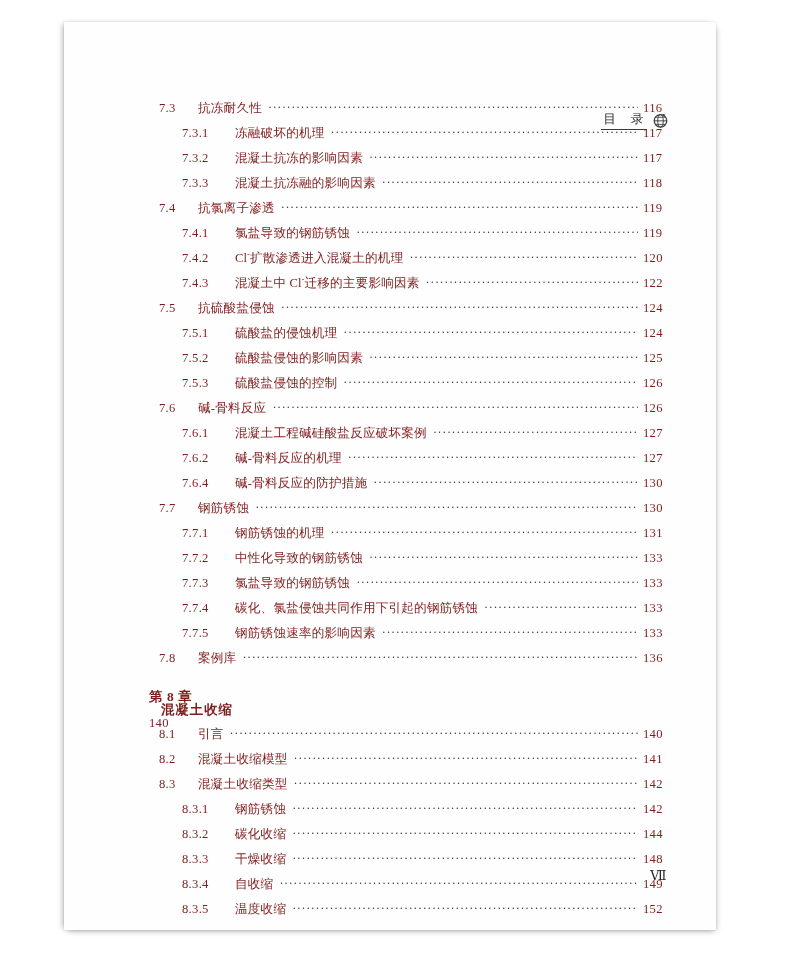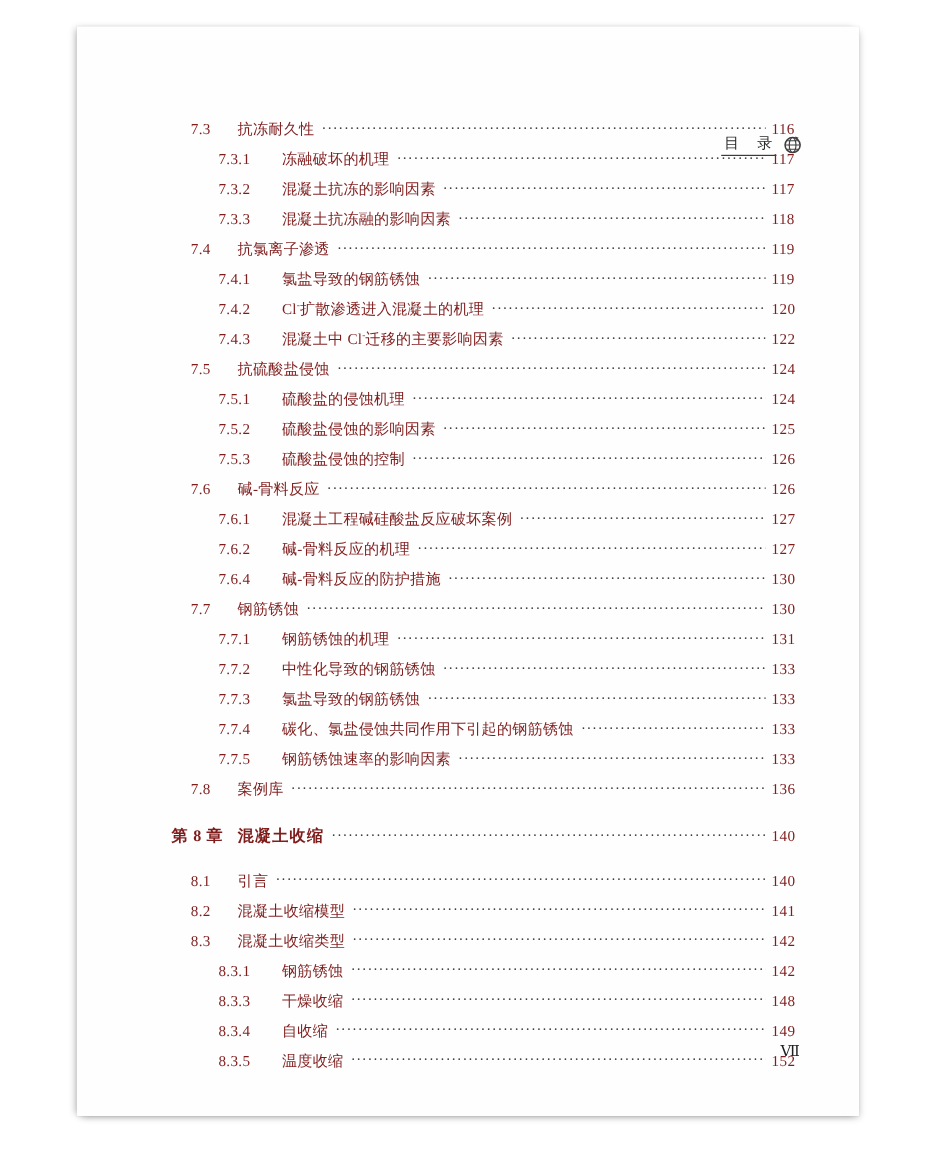--- a/index.html
+++ b/index.html
@@ -121,20 +121,21 @@
   
   .lvl1 .num   { width: 30px; }
   .lvl1        { padding-left: 16px; }
   .lvl2        { padding-left: 39px; }
   .lvl2 .num   { width: 44px; }
 
   .chapter {
     padding-left: 0px;
     font-weight: bold;
     font-size: 13.4px;
+    flex-direction: column;
   }
   .chapter .num   { width: auto; letter-spacing: 0.6px; }
   .chapter .title { padding-left: 12px; letter-spacing: 1px; }
   .chapter .leader { bottom: 0.10em; }
   .chapter .leader::after { font-weight: normal; font-size: 12.2px; }
   .chapter .pageno { font-weight: normal; font-size: 12.6px; }
 
   
   .gap-before-chapter { height: 13px; }
   .gap-after-chapter  { height: 13px; }
@@ -342,20 +343,26 @@
           <span class="leader"></span>
           <span class="pageno">142</span>
         </div>
         <div class="toc-row lvl2">
           <span class="num">8.3.1</span>
           <span class="title">钢筋锈蚀</span>
           <span class="leader"></span>
           <span class="pageno">142</span>
         </div>
         <div class="toc-row lvl2">
+          <span class="num">8.3.2</span>
+          <span class="title">碳化收缩</span>
+          <span class="leader"></span>
+          <span class="pageno">144</span>
+        </div>
+        <div class="toc-row lvl2">
           <span class="num">8.3.3</span>
           <span class="title">干燥收缩</span>
           <span class="leader"></span>
           <span class="pageno">148</span>
         </div>
         <div class="toc-row lvl2">
           <span class="num">8.3.4</span>
           <span class="title">自收缩</span>
           <span class="leader"></span>
           <span class="pageno">149</span>

